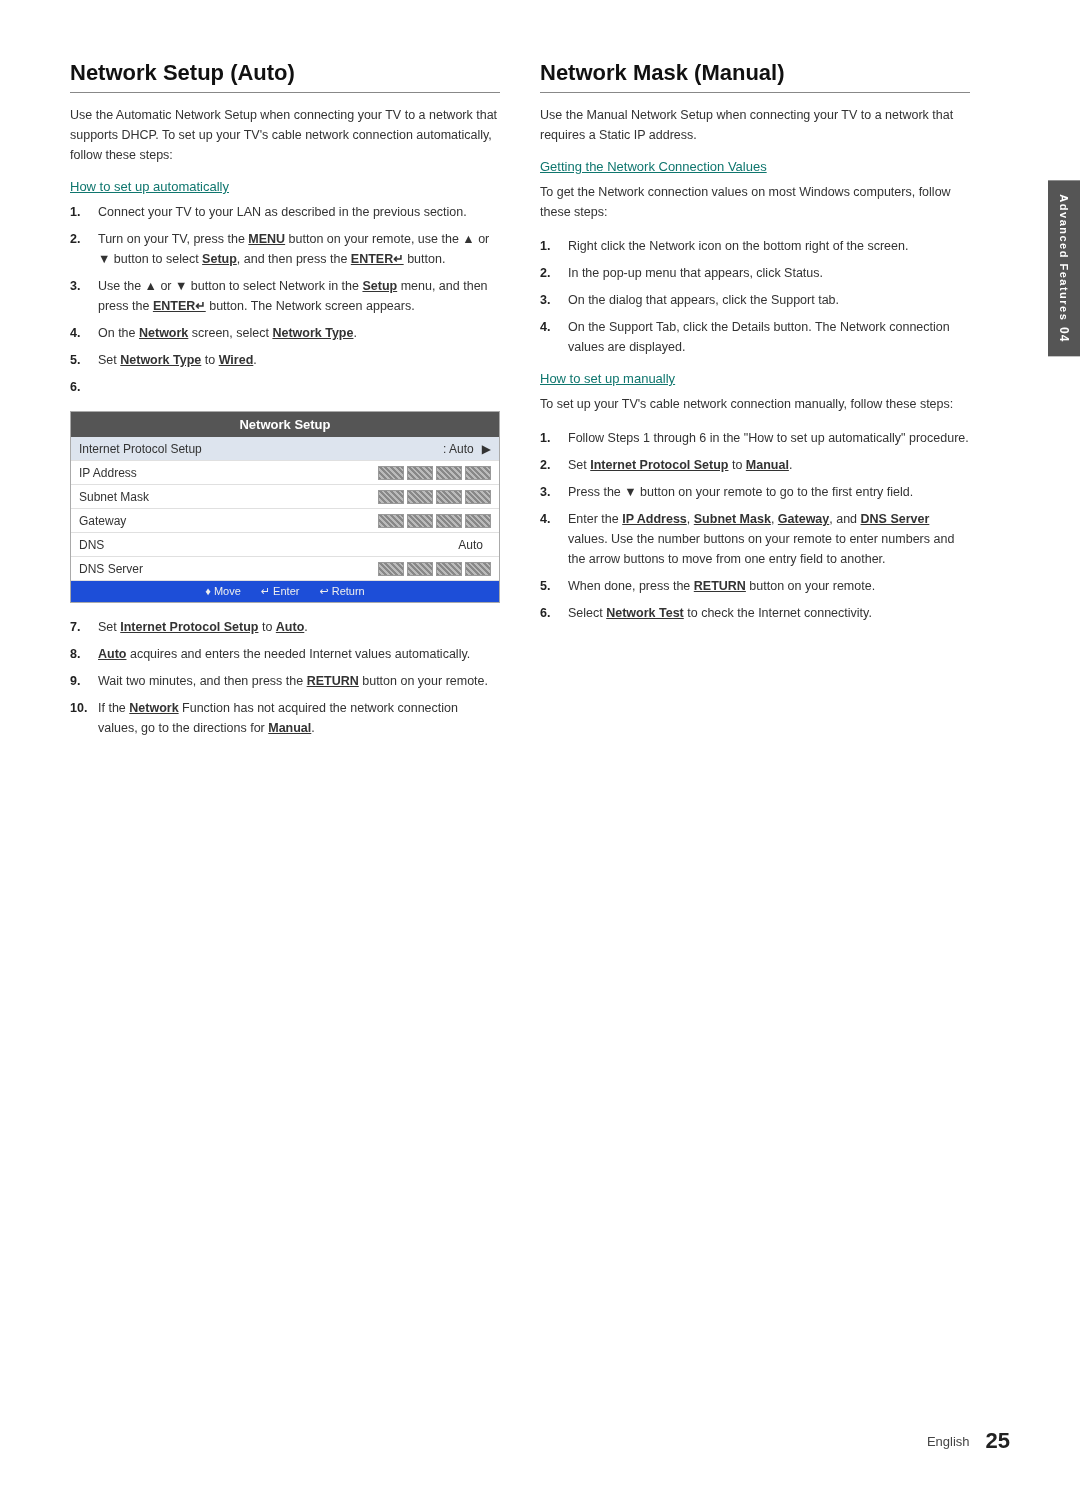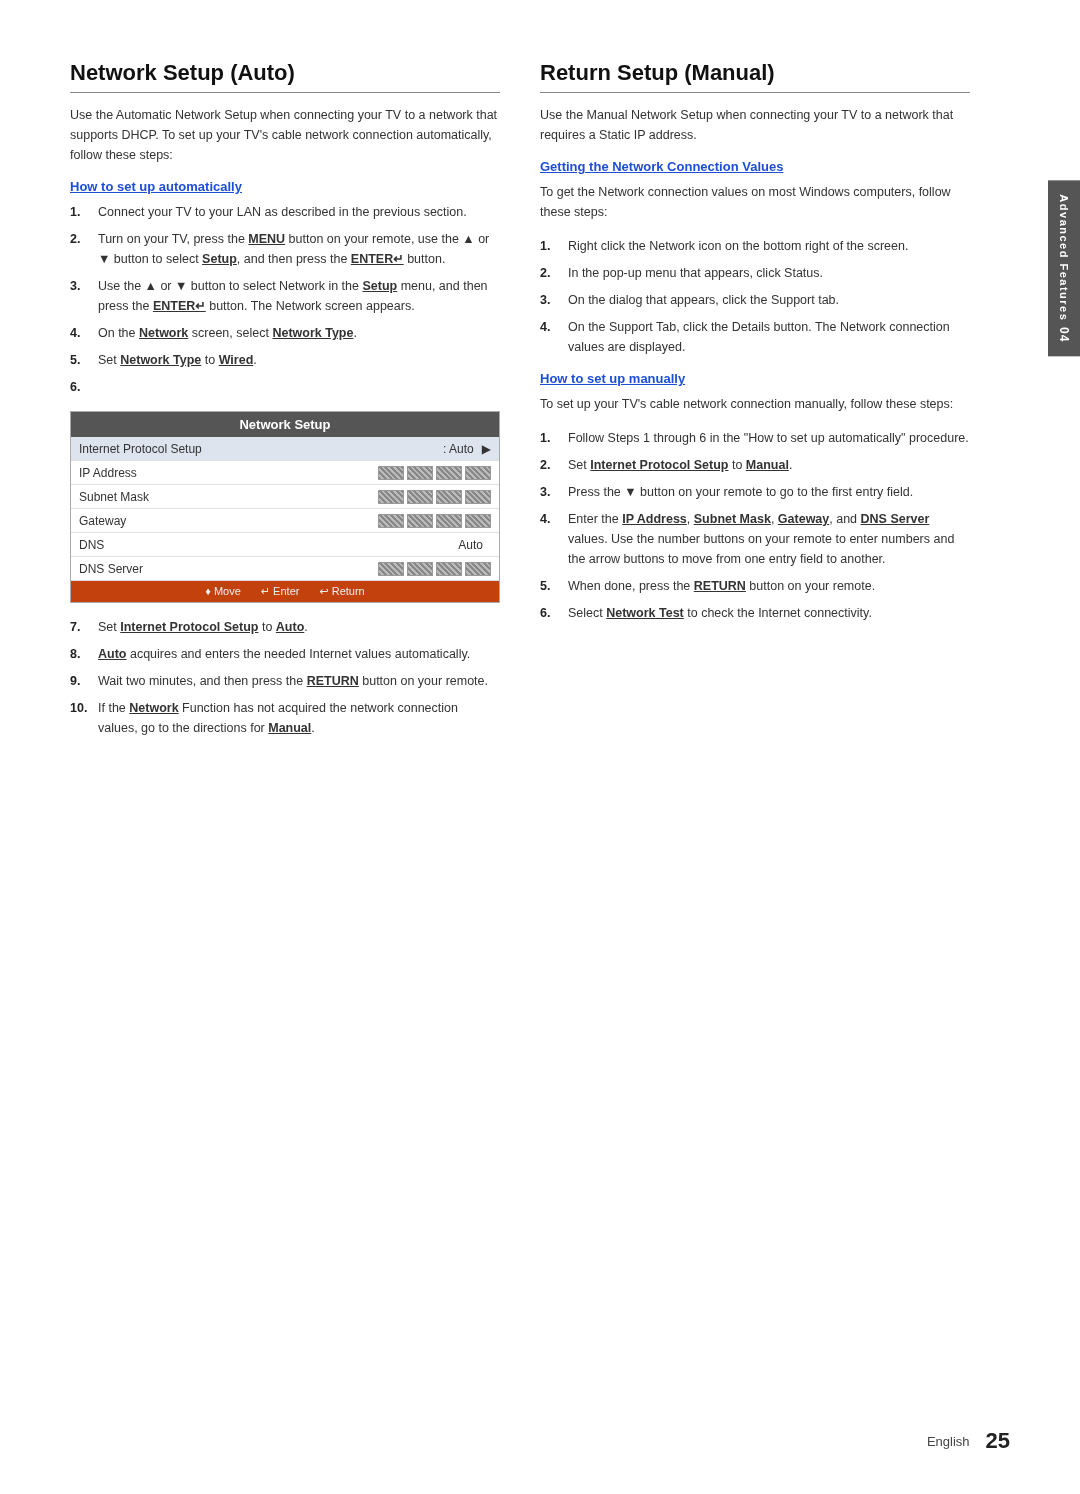--- a/index.html
+++ b/index.html
@@ -91,22 +91,22 @@
 
     .intro-text {
       font-size: 12.5px;
       line-height: 1.6;
       margin-bottom: 14px;
       color: #333;
     }
 
     .subsection-title {
       font-size: 13px;
-      font-weight: bold;
-      color: #1d4ed8;
+      font-weight: normal;
+      color: #0f766e;
       margin-bottom: 8px;
       text-decoration: underline;
     }
 
     .steps-list {
       list-style: none;
       padding: 0;
       margin: 0;
     }
 
@@ -189,21 +189,21 @@
         45deg,
         #888 0px,
         #888 2px,
         #bbb 2px,
         #bbb 4px
       );
       border: 1px solid #999;
     }
 
     .network-box-footer {
-      background: #c2410c;
+      background: #1d4ed8;
       color: #eee;
       text-align: center;
       font-size: 11px;
       padding: 4px 0;
       display: flex;
       justify-content: center;
       gap: 20px;
     }
 
     
@@ -343,21 +343,21 @@
           <span>Wait two minutes, and then press the <span class="bold">RETURN</span> button on your remote.</span>
         </li>
         <li>
           <span class="step-num">10.</span>
           <span>If the <span class="bold">Network</span> Function has not acquired the network connection values, go to the directions for <span class="bold">Manual</span>.</span>
         </li>
       </ol>
     </div>
 
     <div class="right-col">
-      <h2 class="section-title">Return Setup (Manual)</h2>
+      <h2 class="section-title">Network Mask (Manual)</h2>
       <p class="intro-text">Use the Manual Network Setup when connecting your TV to a network that requires a Static IP address.</p>
 
       <p class="subsection-title">Getting the Network Connection Values</p>
       <p class="intro-text">To get the Network connection values on most Windows computers, follow these steps:</p>
 
       <ol class="steps-list">
         <li>
           <span class="step-num">1.</span>
           <span>Right click the Network icon on the bottom right of the screen.</span>
         </li>

